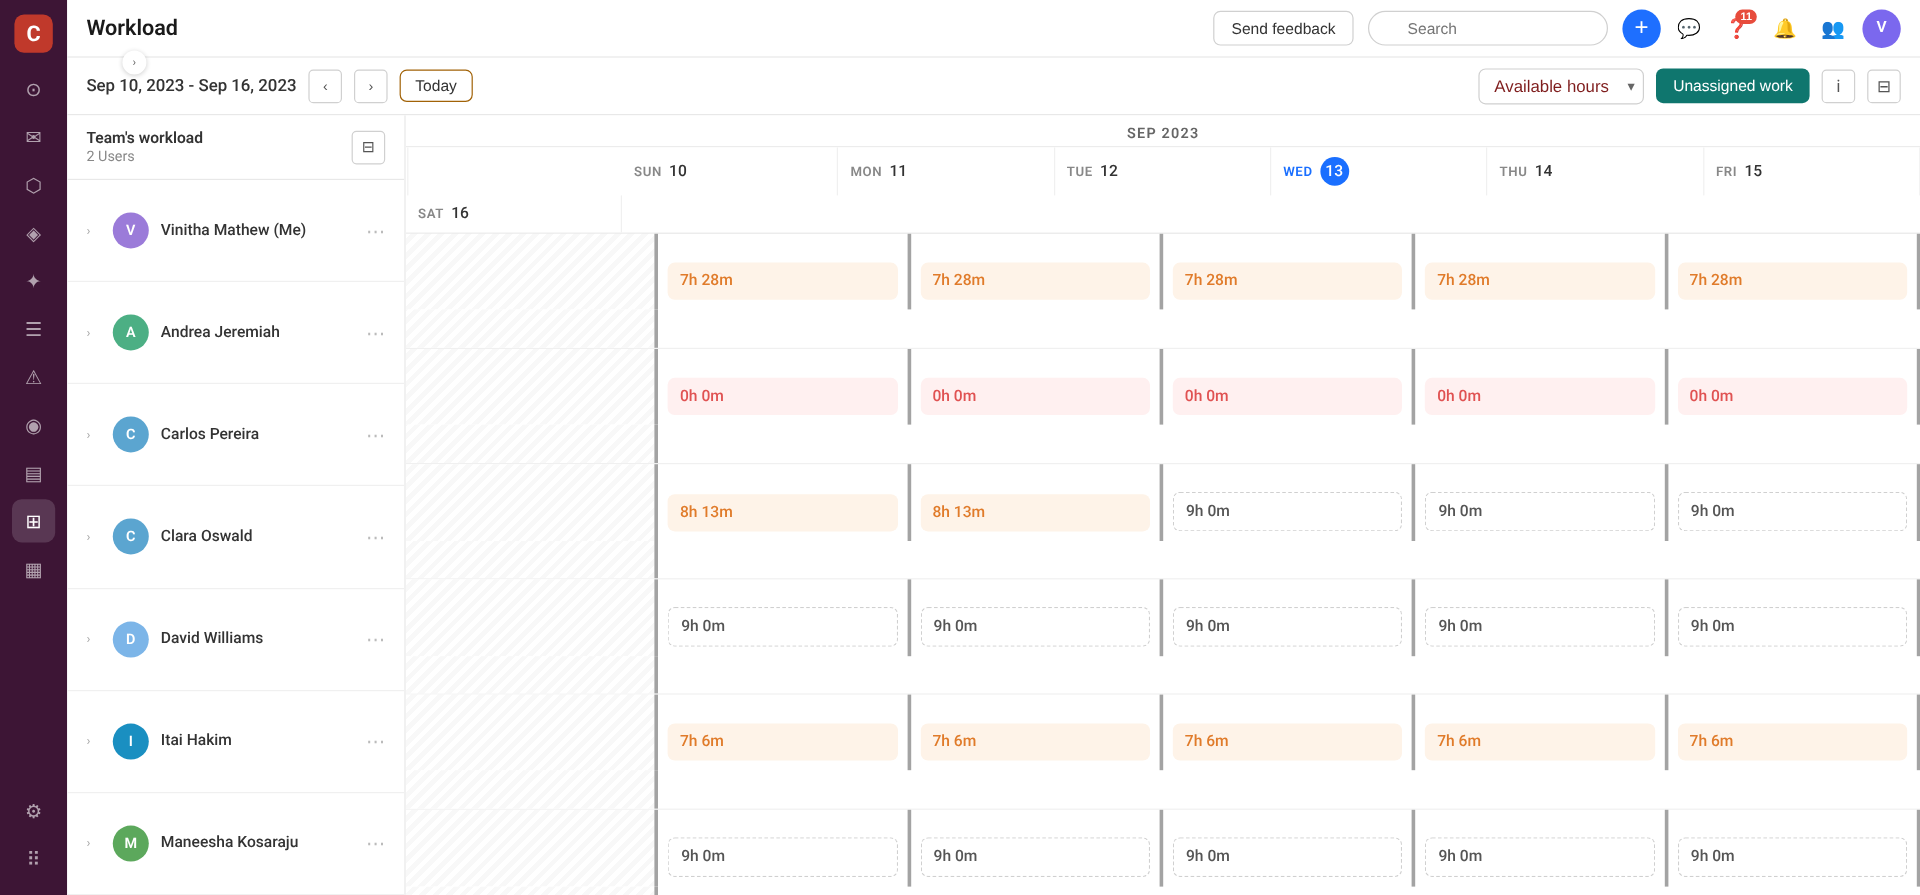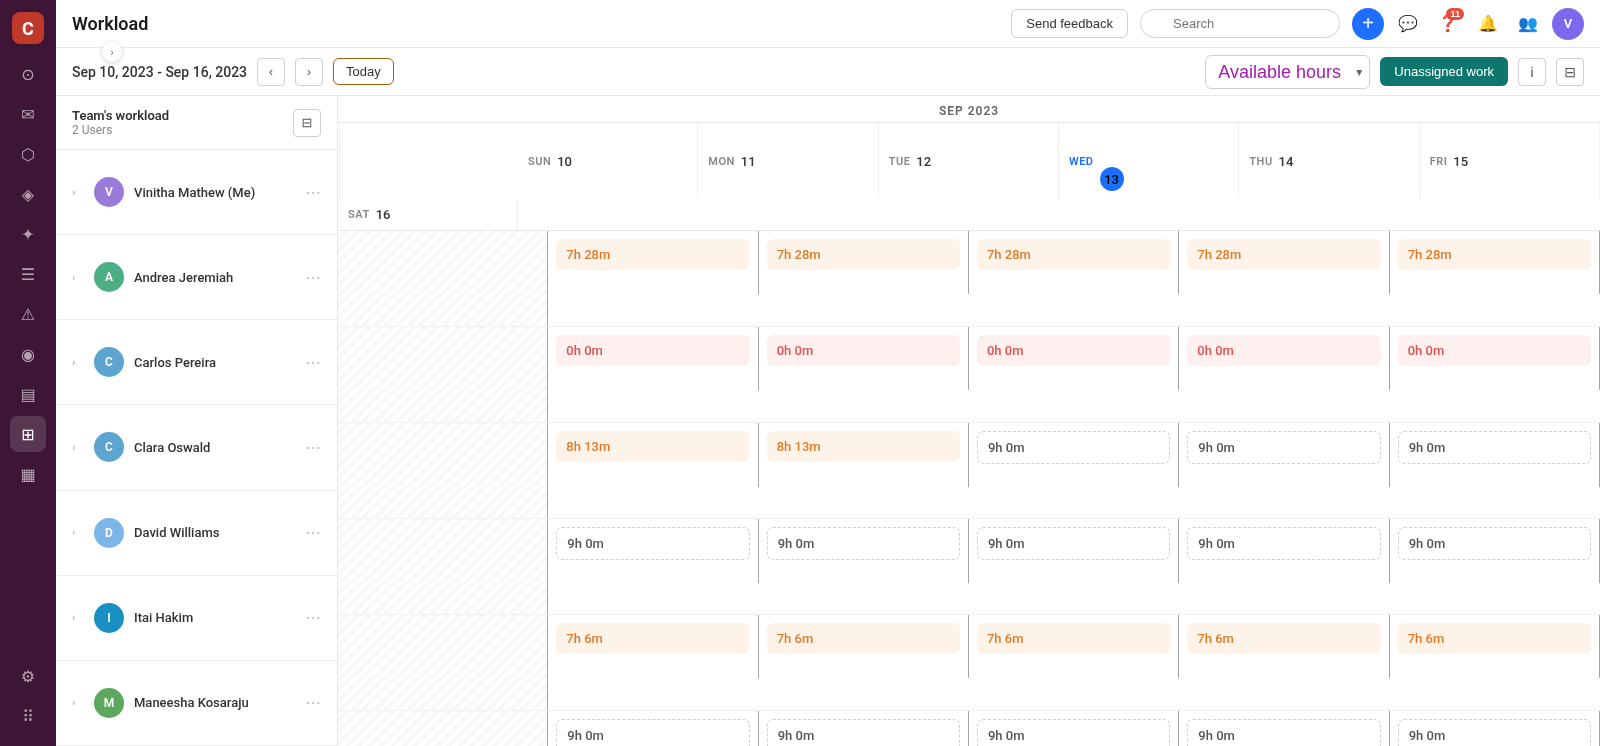--- a/index.html
+++ b/index.html
@@ -174,23 +174,23 @@
       font-size: 13px;
       background: white;
       cursor: pointer;
       color: #333;
     }
     .datebar-spacer { flex: 1; }
     .available-hours-select {
       border: 1px solid #d0d0d0;
       border-radius: 6px;
       padding: 6px 28px 6px 12px;
-      font-size: 18px;
-      background: white;
-      color: #a21caf;
+      font-size: 14px;
+      background: white;
+      color: #7f1d1d;
       cursor: pointer;
       appearance: none;
       -webkit-appearance: none;
     }
     .select-wrapper {
       position: relative;
       display: flex; align-items: center;
     }
     .select-chevron {
       position: absolute; right: 8px; pointer-events: none; color: #666; font-size: 12px;
@@ -337,40 +337,39 @@
       letter-spacing: 0.5px;
     }
     .day-number {
       font-size: 13px;
       font-weight: 500;
       color: #333;
       text-align: right;
     }
     .day-number.today {
       background: #1a6fff;
-      color: #000000;
+      color: #ffffff;
       border-radius: 50%;
       width: 24px; height: 24px;
       display: flex; align-items: center; justify-content: center;
       font-size: 13px;
-      margin-top: 36px;
     }
 
     
     .grid-user-row {
       display: grid;
       grid-template-columns: repeat(6, 1fr);
       border-bottom: 1px solid #f0f0f0;
       height: 96px;
     }
     .grid-cell {
-      border-right: 1px solid #a3a3a3;
+      border-right: 3px solid #a3a3a3;
       padding: 8px;
       display: flex;
-      align-items: flex-start;
+      align-items: flex-end;
     }
     .grid-cell.sun-sat {
       background: repeating-linear-gradient(
         -45deg,
         #f8f8f8,
         #f8f8f8 4px,
         #fff 4px,
         #fff 8px
       );
     }

